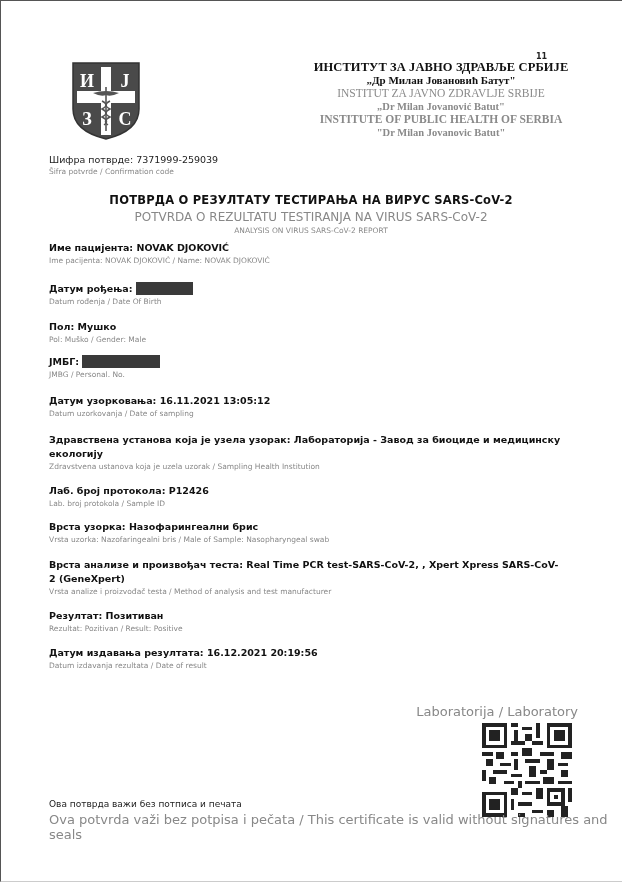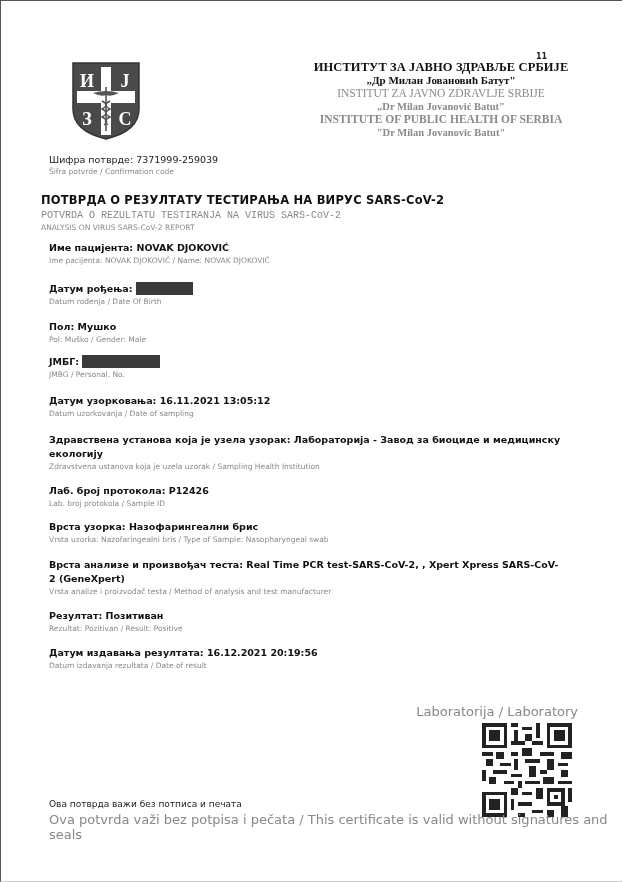--- a/index.html
+++ b/index.html
@@ -19,23 +19,23 @@
   .inst .l2 { font-size: 11px; font-weight: bold; color: #111; }
   .inst .l3 { font-size: 11.5px; color: #8a8a8a; }
   .inst .l4 { font-size: 10.5px; color: #8a8a8a; font-weight: bold; }
   .inst .l5 { font-size: 11.5px; color: #8a8a8a; font-weight: bold; }
   .inst .l6 { font-size: 10.5px; color: #8a8a8a; font-weight: bold; }
 
   .code { position: absolute; left: 48px; top: 153px; }
   .code .main { font-size: 9.5px; color: #222; }
   .code .sub { font-size: 7.5px; color: #888; margin-top: 2px; }
 
-  .title-block { position: absolute; left: 40px; top: 192px; width: 540px; }
+  .title-block { position: absolute; left: 40px; top: 192px; width: 540px; text-align: center; }
   .title-block .t1 { font-size: 11.5px; font-weight: bold; color: #111; letter-spacing: 0.2px; }
-  .title-block .t2 { font-size: 10px; color: #888; margin-top: 3px; font-family: Liberation Mono, monospace; }
+  .title-block .t2 { font-size: 12px; color: #888; margin-top: 3px; }
   .title-block .t3 { font-size: 7.5px; color: #888; margin-top: 2px; }
 
   .field { position: absolute; left: 48px; width: 540px; }
   .field .lbl { font-size: 9.5px; font-weight: bold; color: #111; line-height: 14px; }
   .field .sub { font-size: 7.5px; color: #888; margin-top: 1px; }
   .redact { display: inline-block; background: #3a3a3a; height: 13px; vertical-align: -3px; }
 
   .lab { position: absolute; right: 44px; top: 685px; text-align: right; }
   .lab .lbl { font-size: 9.5px; font-weight: bold; color: #111; }
   .lab .sub { font-size: 13px; color: #888; margin-top: 18px; }
@@ -119,21 +119,21 @@
     <div class="sub">Zdravstvena ustanova koja je uzela uzorak / Sampling Health Institution</div>
   </div>
 
   <div class="field" style="top:483px">
     <div class="lbl">Лаб. број протокола: P12426</div>
     <div class="sub">Lab. broj protokola / Sample ID</div>
   </div>
 
   <div class="field" style="top:519px">
     <div class="lbl">Врста узорка: Назофарингеални брис</div>
-    <div class="sub">Vrsta uzorka: Nazofaringealni bris / Type of Sample: Nasopharyngeal swab</div>
+    <div class="sub">Vrsta uzorka: Nazofaringealni bris / Male of Sample: Nasopharyngeal swab</div>
   </div>
 
   <div class="field" style="top:557px; width:510px">
     <div class="lbl">Врста анализе и произвођач теста: Real Time PCR test-SARS-CoV-2, , Xpert Xpress SARS-CoV-2 (GeneXpert)</div>
     <div class="sub">Vrsta analize i proizvođač testa / Method of analysis and test manufacturer</div>
   </div>
 
   <div class="field" style="top:608px">
     <div class="lbl">Резултат: Позитиван</div>
     <div class="sub">Rezultat: Pozitivan / Result: Positive</div>

